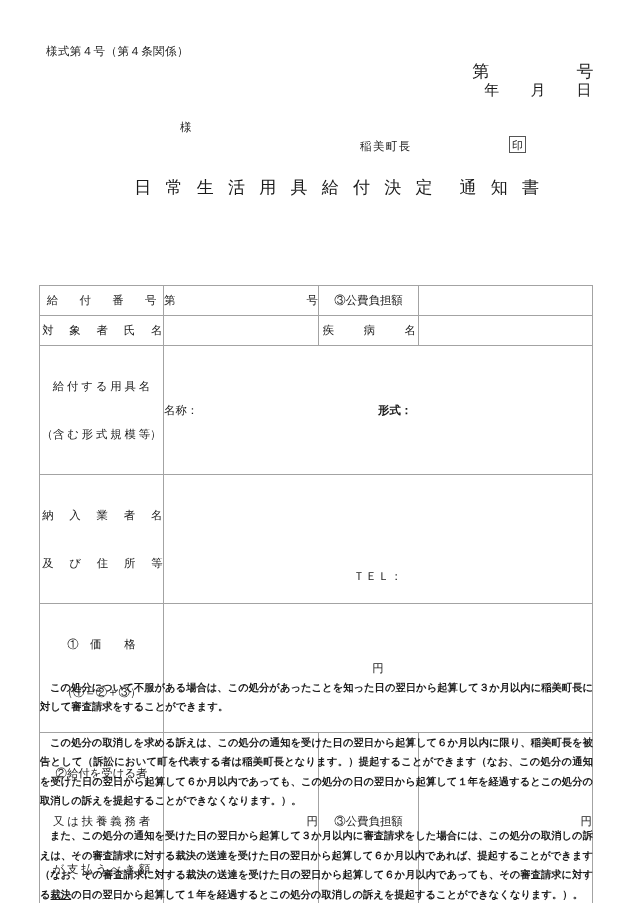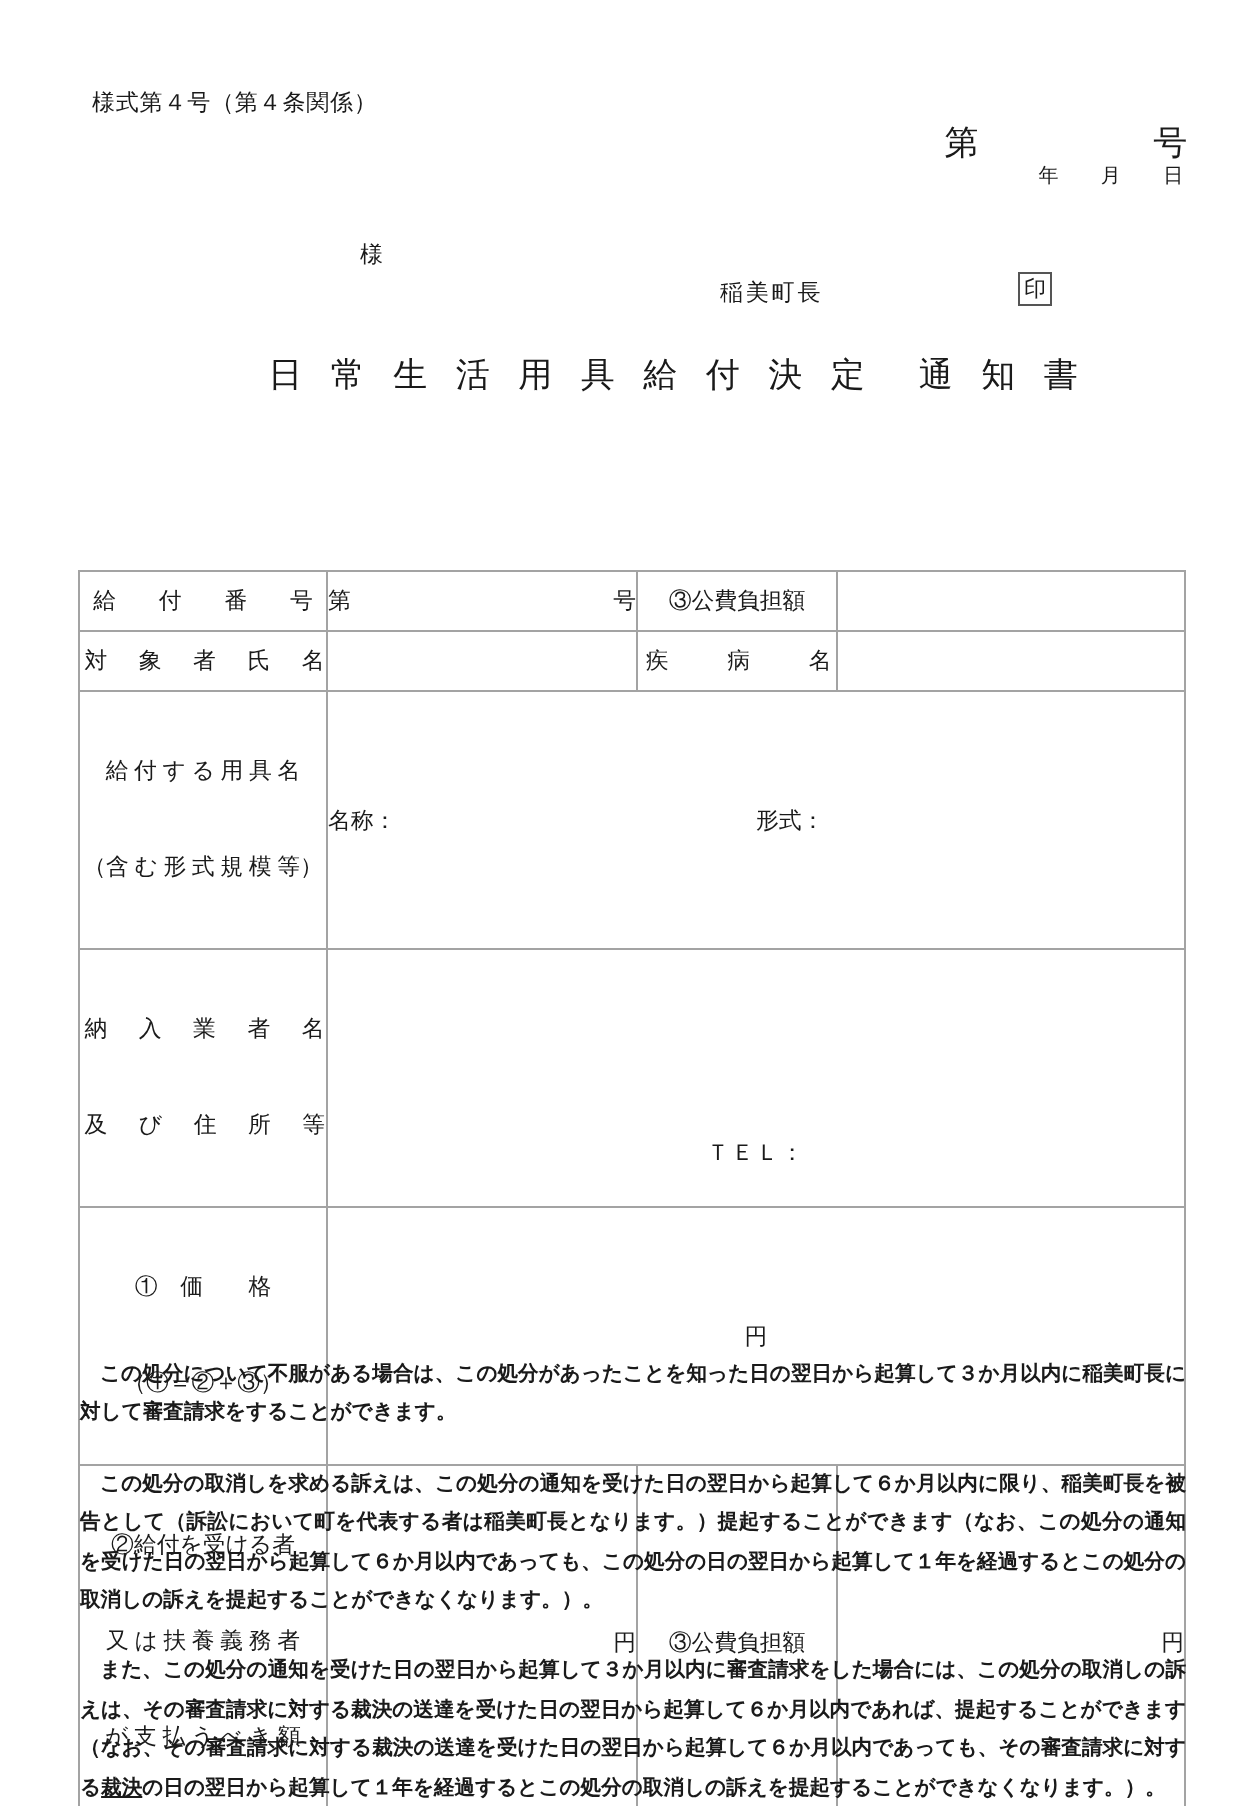--- a/index.html
+++ b/index.html
@@ -39,21 +39,21 @@
     right: 36px;
     top: 60px;
     font-size: 17px;
     white-space: pre;
     letter-spacing: 0.4px;
   }
   .doc-date {
     position: absolute;
     right: 38px;
     top: 81px;
-    font-size: 10px;
+    font-size: 15px;
     white-space: pre;
     letter-spacing: 0.4px;
   }
   .addressee {
     position: absolute;
     left: 180px;
     top: 120px;
     font-size: 11.5px;
     letter-spacing: 0.4px;
   }
@@ -143,21 +143,21 @@
     text-align: center;
   }
   .two-line {
     line-height: 16px;
   }
   .inline-row {
     display: flex;
     align-items: center;
   }
   .inline-row .left { flex: 0 0 auto; }
-  .inline-row .mid { flex: 1 1 auto; text-align: center; }
+  .inline-row .mid { flex: 1 1 auto; text-align: center; font-weight: bold; }
 
   
   .footer {
     position: absolute;
     left: 40px;
     top: 662px;
     width: 553px;
     font-size: 10.3px;
     line-height: 19.4px;
     text-align: justify;

